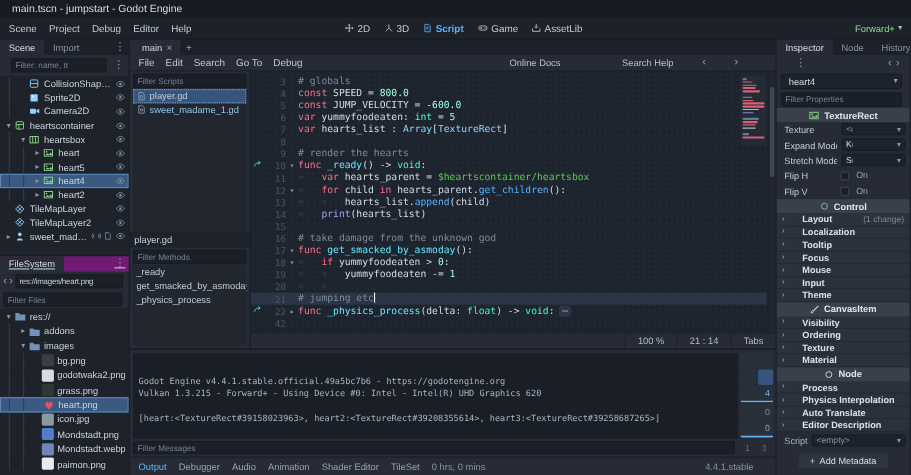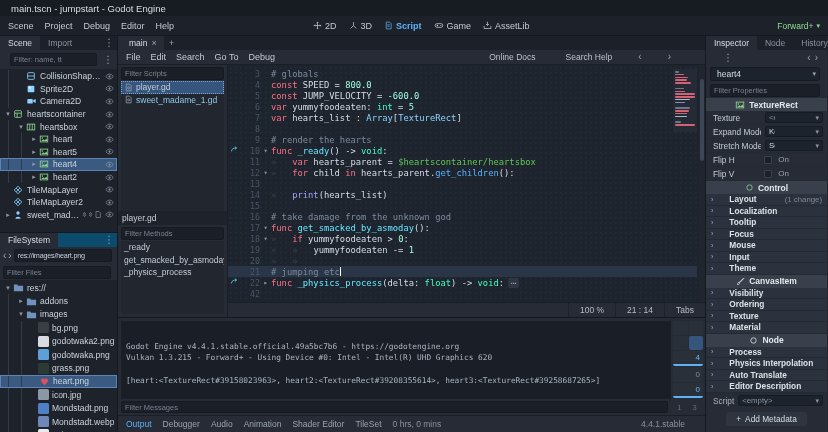--- a/index.html
+++ b/index.html
@@ -50,40 +50,40 @@
   .trow .lbl { font-size:8.5px; color:#cdd4dc; overflow:hidden; text-overflow:ellipsis; }
   .trow.sel { background:#3a5a82; outline:1px solid #5d84b4; outline-offset:-1px; }
   .trow .sp { flex:1; }
   .exp { width:8px; font-size:7px; color:#8b95a1; text-align:center; flex:0 0 auto;}
   .gpad { display:inline-block; width:9px; height:100%; border-left:1px solid #333b47; margin-left:4px; flex:0 0 auto;}
   .nico { width:12px; margin-right:3px; flex:0 0 auto;}
   .beye { margin-left:2px; flex:0 0 auto; }
 
   
   .fs-dock { flex:1; display:flex; flex-direction:column; min-height:0; }
-  .fs-title { height:14px; background:#0c4a6e; display:flex; align-items:center; font-size:8.5px; flex:0 0 auto;}
+  .fs-title { height:14px; background:#701a75; display:flex; align-items:center; font-size:8.5px; flex:0 0 auto;text-decoration:underline;}
   .fs-title .dock-tab { height:100%; }
   .fs-crumb { height:17px; display:flex; align-items:center; gap:2px; padding:0 3px; flex:0 0 auto;}
   .crumb-path { flex:1; height:13px; background:#1a1f28; border:1px solid #161b22; border-radius:2px;
                 color:#c9d1da; font-size:7.2px; display:flex; align-items:center; padding:0 3px; overflow:hidden; white-space:nowrap; letter-spacing:-0.2px;}
   .fs-filter { height:16px; display:flex; align-items:center; gap:3px; padding:0 3px; flex:0 0 auto;}
   .thumb { width:11px; height:11px; border-radius:1.5px; margin-right:3px; flex:0 0 auto; }
 
   
   .scenetabs { height:14px; background:#1c2129; display:flex; align-items:stretch; flex:0 0 auto; }
   .scenetab { background:#262b35; display:flex; align-items:center; gap:4px; padding:0 7px; color:#d8dde3; font-size:8.5px; }
   .scenetab .close { color:#9aa3b0; font-size:9px; }
   .addtab { width:16px; display:flex; align-items:center; justify-content:center; color:#9aa3b0; }
   .scenetabs .sp { flex:1; }
   .dfree { width:18px; display:flex; align-items:center; justify-content:center; color:#9aa3b0; }
 
   
   .scriptmenu { height:15px; background:#262b35; border-bottom:1px solid #1a1e25; display:flex; align-items:center; gap:26px; padding:0 8px; font-size:8.5px; flex:0 0 auto;}
   .scriptmenu .sp { flex:1; }
-  .sm-right { display:flex; align-items:flex-end; gap:4px; color:#b9c1ca; }
+  .sm-right { display:flex; align-items:flex-end; gap:4px; color:#b9c1ca;margin-left:26px; }
 
   
   .script-body { flex:1; display:flex; min-height:0; }
   .script-side { width:110px; background:#262b35; border-right:1px solid #1a1e25; display:flex; flex-direction:column; }
   .side-filter { height:16px; display:flex; align-items:center; padding:0 3px; flex:0 0 auto;}
   .slist { flex:1; background:#21262f; margin:0 3px; overflow:hidden; }
   .srow { height:12.5px; display:flex; align-items:center; gap:3px; padding:0 3px; font-size:8.5px; color:#c3ccd6; white-space:nowrap;}
   .srow.sel { background:#35557d; outline:1px dotted #7ba4d8; outline-offset:-1px; }
   .srow.alt { color:#8fc7e8; }
   .side-bottom { height:106px; display:flex; flex-direction:column; flex:0 0 auto;}
@@ -558,27 +558,20 @@
               <span class="gpad"></span>
               <span class="gpad"></span>
               <span class="exp"></span>
               <span class="thumb" style="background: rgb(216, 220, 225);"></span>
               <span class="lbl">godotwaka2.png</span>
             </div>
             <div class="trow" style="height: 13.4px;">
               <span class="gpad"></span>
               <span class="gpad"></span>
               <span class="exp"></span>
-              <span class="thumb" style="background: rgb(95, 159, 216);"></span>
-              <span class="lbl">godotwaka.png</span>
-            </div>
-            <div class="trow" style="height: 13.4px;">
-              <span class="gpad"></span>
-              <span class="gpad"></span>
-              <span class="exp"></span>
               <span class="thumb" style="background: rgb(45, 58, 51);"></span>
               <span class="lbl">grass.png</span>
             </div>
             <div class="trow sel" style="height: 13.4px;">
               <span class="gpad"></span>
               <span class="gpad"></span>
               <span class="exp"></span>
               <span class="icn nico">
                 <svg width="11" height="11" viewBox="0 0 12 12" fill="none" stroke="currentColor" stroke-width="1">
                   <path d="M6 10C2 7 1.5 4.4 3 3.1c1.2-1 2.6-.3 3 .8.4-1.1 1.8-1.8 3-.8 1.5 1.3 1 3.9-3 6.9z" fill="#e0505e" stroke="none"></path>
@@ -766,20 +759,21 @@
                 <div class="cl">
                   <span class="gut-ov"></span>
                   <span class="gut-num">12</span>
                   <span class="gut-fold">▾</span>
                   <pre><span class="tk-ind">»   </span><span class="tk-kw">for</span><span class="tk-txt"> child </span><span class="tk-kw">in</span><span class="tk-txt"> hearts_parent.</span><span class="tk-fn">get_children</span><span class="tk-txt">():</span></pre>
                 </div>
                 <div class="cl">
                   <span class="gut-ov"></span>
                   <span class="gut-num">13</span>
                   <span class="gut-fold"></span>
+                  <pre><span class="tk-ind">»   »   </span><span class="tk-txt">hearts_list.</span><span class="tk-fn">append</span><span class="tk-txt">(child)</span></pre>
                 </div>
                 <div class="cl">
                   <span class="gut-ov"></span>
                   <span class="gut-num">14</span>
                   <span class="gut-fold"></span>
                   <pre><span class="tk-ind">»   </span><span class="tk-gfn">print</span><span class="tk-txt">(hearts_list)</span></pre>
                 </div>
                 <div class="cl">
                   <span class="gut-ov"></span>
                   <span class="gut-num">15</span>

